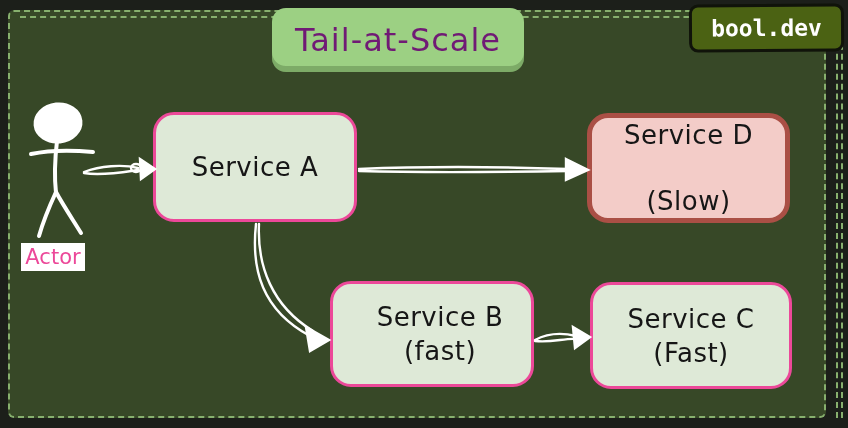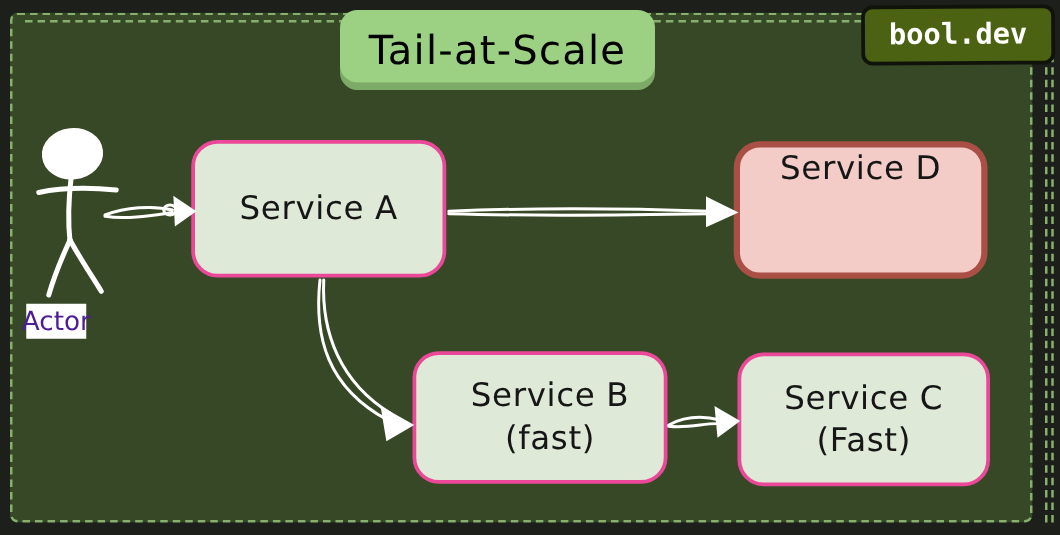--- a/index.html
+++ b/index.html
@@ -31,21 +31,21 @@
     position:absolute;left:841px;top:14px;height:404px;width:0;
     border-left:2px dashed #87b06e;
   }
 
   .title-box{
     position:absolute;left:272px;top:8px;width:252px;height:64px;
     background:#9cd083;
     border-radius:14px;
     box-shadow:inset 0 -6px 0 rgba(30,60,20,0.25);
     display:flex;align-items:center;justify-content:center;
-    font-size:32px;color:#000000;letter-spacing:1px;
+    font-size:32px;color:#701a75;letter-spacing:1px;
   }
 
   .watermark{
     position:absolute;left:689px;top:4px;width:155px;height:48px;
     background:#4b6213;
     border:3px solid #10130a;
     border-radius:9px;
     box-sizing:border-box;
     display:flex;align-items:center;justify-content:center;
     font-family:"DejaVu Sans Mono",monospace;
@@ -64,22 +64,22 @@
   .node.green{background:#dee9d7;border:3px solid #ec4899;}
   .node.red{background:#f3ccc8;border:5px solid #aa4f45;}
   .node-sublabel:empty{display:none;}
 
   #node-a{left:153px;top:112px;width:204px;height:110px;}
   #node-d{left:587px;top:113px;width:203px;height:110px;justify-content:space-between;}
   #node-b{left:330px;top:281px;width:204px;height:106px;padding-left:16px;}
   #node-c{left:590px;top:282px;width:202px;height:107px;}
 
   .actor-label{
-    position:absolute;left:21px;top:243px;width:48px;height:28px;
-    background:#ffffff;color:#4c1d95;
+    position:absolute;left:21px;top:243px;width:64px;height:28px;
+    background:#ffffff;color:#ec4899;
     display:flex;align-items:center;justify-content:center;
     font-size:21px;
   }
 
   svg.overlay{position:absolute;left:0;top:0;pointer-events:none;}
 </style>
 </head>
 <body>
 
 <div class="canvas">
@@ -97,20 +97,21 @@
     <span>bool.dev</span>
   </div>
 
   <div id="node-a" class="node green">
     <div class="node-label">Service A</div>
 
   </div>
 
   <div id="node-d" class="node red">
     <div class="node-label">Service D</div>
+    <div class="node-sublabel">(Slow)</div>
   </div>
 
   <div id="node-b" class="node green">
     <div class="node-label">Service B</div>
     <div class="node-sublabel">(fast)</div>
   </div>
 
   <div id="node-c" class="node green">
     <div class="node-label">Service C</div>
     <div class="node-sublabel">(Fast)</div>

